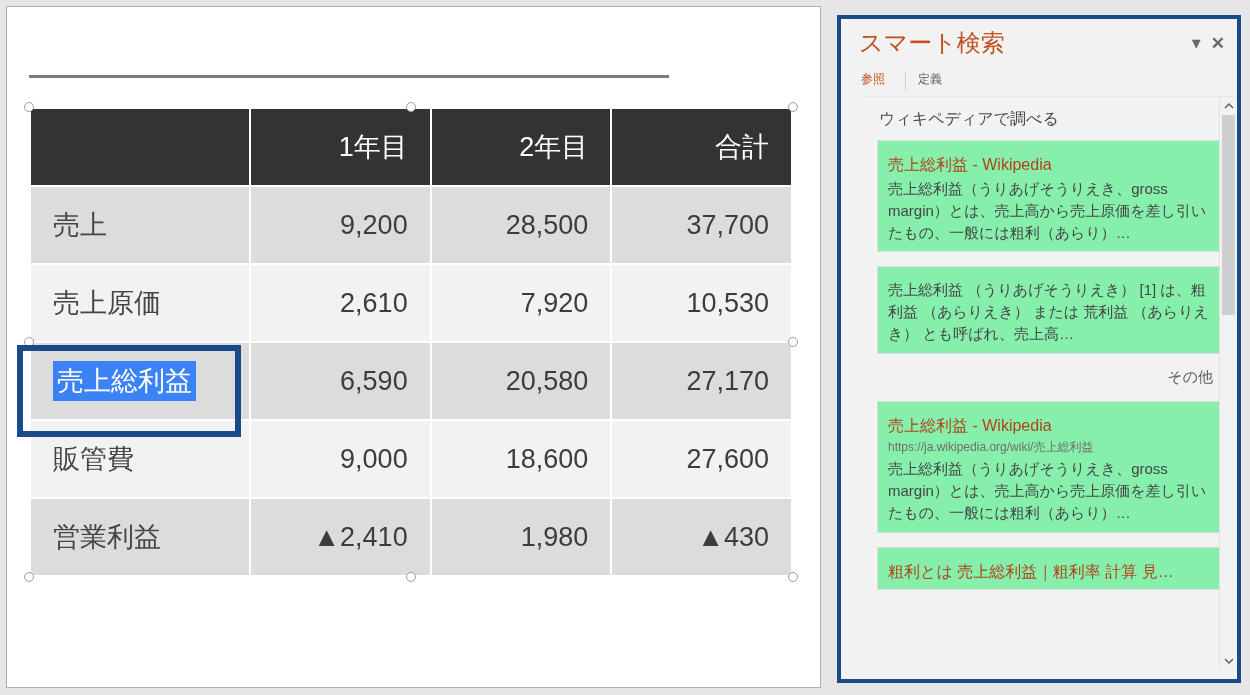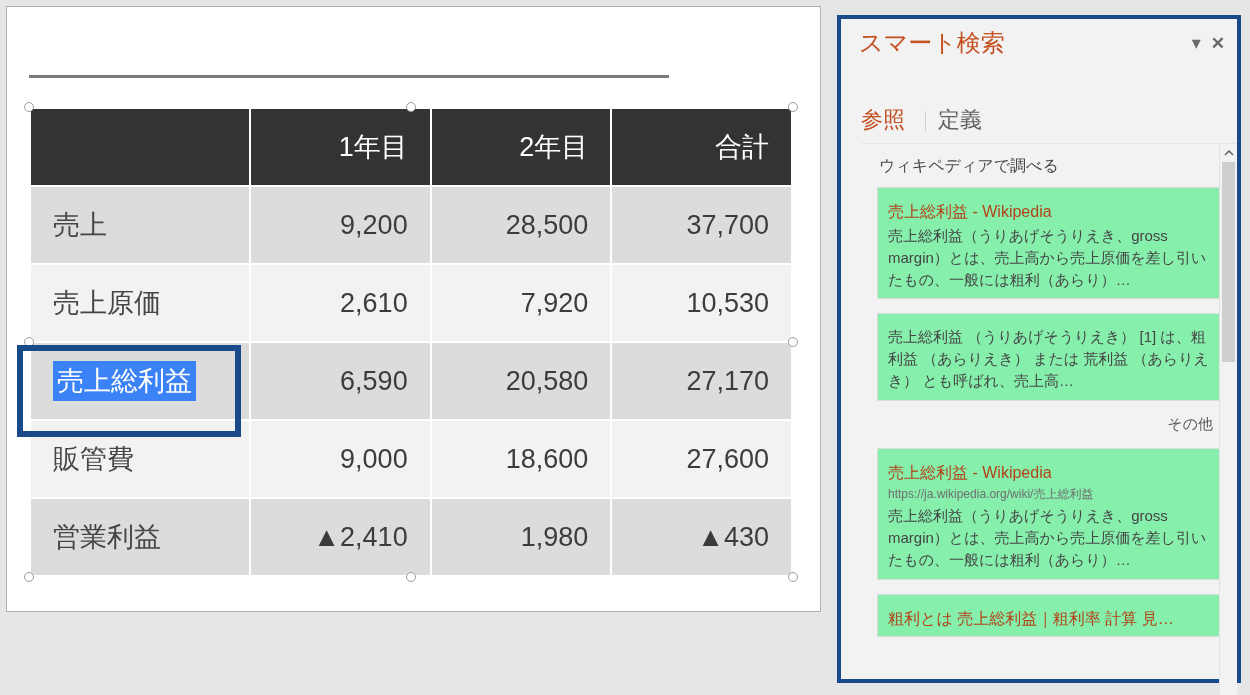--- a/index.html
+++ b/index.html
@@ -15,21 +15,21 @@
   
   .slide-area {
     position: absolute;
     left: 0; top: 0;
     width: 833px; height: 695px;
     background: #e6e6e6;
   }
   .slide {
     position: absolute;
     left: 6px; top: 6px;
-    width: 815px; height: 606px;
+    width: 815px; height: 682px;
     background: #ffffff;
     border: 1px solid #b0b0b0;
   }
   .slide-rule {
     position: absolute;
     left: 22px; top: 68px;
     width: 640px;
     border-top: 3px solid #7a7a7a;
   }
   .table-wrap {
@@ -117,25 +117,24 @@
     color: #c45021;
     font-weight: 400;
     flex: 1;
   }
   .pane-ctrl { color: #6a6a6a; font-size: 18px; margin-left: 10px; cursor: pointer; user-select: none; }
   .pane-ctrl.x { font-size: 17px; font-weight: bold; }
 
   .pane-tabs {
     display: flex;
     padding: 0 18px;
-    font-size: 22px;
+    font-size: 12px;
     color: #606060;
     gap: 0;
     align-items: center;
-    margin-top: 34px;
   }
   .pane-tab {
     padding: 6px 16px 8px 2px;
     cursor: pointer;
   }
   .pane-tab.active { color: #c45021; }
   .tab-divider { width:1px; height:20px; background:#cfcfcf; margin:0 10px 0 4px;}
 
   .pane-body {
     position: relative;

